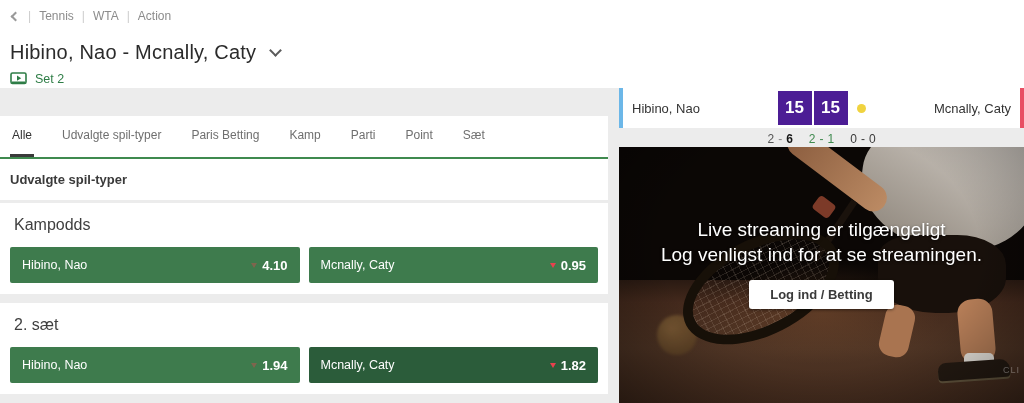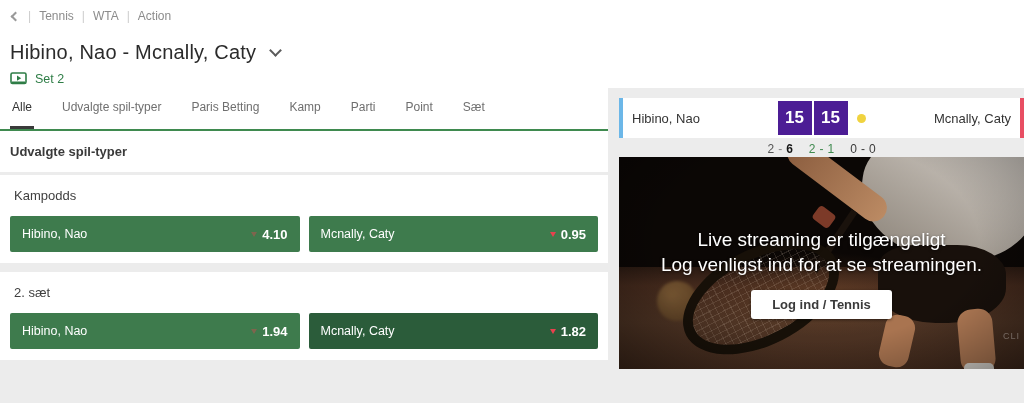--- a/index.html
+++ b/index.html
@@ -27,21 +27,21 @@
   .main { display:flex; gap:11px; align-items:flex-end; }
   .left-panel { width:608px; }
 
   .tabs { background:#fff; height:43px; display:flex; align-items:stretch; padding:0 10px; border-bottom:2px solid #3f8a4f; }
   .tab { display:flex; align-items:center; padding:0 2px; margin-right:26px; font-size:12px; color:#6f6f6f; border-bottom:3px solid transparent; cursor:pointer; white-space:nowrap; }
   .tab.active { color:#333; border-bottom-color:#3a3a3a; }
 
   .featured { background:#fff; height:41px; display:flex; align-items:center; padding:0 10px; font-weight:bold; font-size:13px; color:#3a3a3a; margin-bottom:3px; }
 
   .market { background:#fff; padding:10px 10px 11px; margin-bottom:9px; }
-  .market-heading { font-size:13px; color:#3f3f3f; margin:3px 0 13px 4px; }
+  .market-heading { font-size:16px; color:#3f3f3f; margin:3px 0 13px 4px; }
   .market.last { margin-bottom:0; height:24px; padding:10px 10px 0; }
   .odds-row { display:flex; gap:9px; }
   .odds-btn { flex:1; height:36px; background:#3e7b4d; border-radius:2px; display:flex; align-items:center; justify-content:space-between; padding:0 12px; color:#fff; cursor:pointer; }
   .odds-btn.dark { background:#2b5c3a; }
   .odds-name { font-size:12.5px; }
   .odds-value { font-size:13px; font-weight:bold; display:flex; align-items:center; gap:5px; }
   .tri-down { width:0; height:0; border-left:3.5px solid transparent; border-right:3.5px solid transparent; border-top:5px solid #e8414e; }
   .tri-down.faded { opacity:.38; }
 
   
@@ -55,21 +55,21 @@
   .serve-dot { width:9px; height:9px; border-radius:50%; background:#f0d33f; margin-left:9px; }
 
   .set-scores { height:19px; display:flex; justify-content:center; align-items:center; gap:16px; font-size:12px; padding-top:2px; }
   .set { display:flex; gap:4px; color:#555; font-weight:500; }
   .set .sep { color:#888; }
   .set.finished .p2 { font-weight:bold; color:#161616; }
   .set.current, .set.current .sep { color:#3f8a4f; }
   .set.upcoming, .set.upcoming .sep { color:#3a3a3a; }
 
   
-  .stream-panel { position:relative; height:212px; overflow:hidden; background:#0b0705; }
+  .stream-panel { position:relative; height:256px; overflow:hidden; background:#0b0705; }
   .scene { position:absolute; inset:0; }
   .floor { position:absolute; left:0; right:0; top:52%; bottom:0;
            background:linear-gradient(180deg,#2a1a12 0%, #43291c 18%, #4e3424 55%, #452c1e 100%); }
   .floor-glow { position:absolute; left:20%; top:45%; width:60%; height:40%;
            background:radial-gradient(ellipse at center, rgba(150,95,55,.30), transparent 70%); }
   .ball { position:absolute; left:38px; bottom:48px; width:40px; height:40px; border-radius:50%;
            background:radial-gradient(circle at 35% 35%, #7d5c35, #543a20); filter:blur(1.5px); opacity:.9; }
   .racket-head { position:absolute; left:58px; top:92px; width:168px; height:96px;
            border:10px solid #171008; border-radius:50%; transform:rotate(-27deg);
            background:
@@ -220,19 +220,19 @@
         <div class="player-shorts"></div>
         <div class="leg-front"></div>
         <div class="leg-back"></div>
         <div class="sock"></div>
         <div class="shoe"></div>
         <div class="scene-vignette"></div>
       </div>
       <div class="overlay">
         <div class="overlay-line">Live streaming er tilgængeligt</div>
         <div class="overlay-line">Log venligst ind for at se streamingen.</div>
-        <button class="login-btn">Log ind / Tennis</button>
+        <button class="login-btn">Log ind / Betting</button>
       </div>
       <div class="watermark">CLI</div>
     </div>
 
   </div>
 </div>
 
 </body></html>

